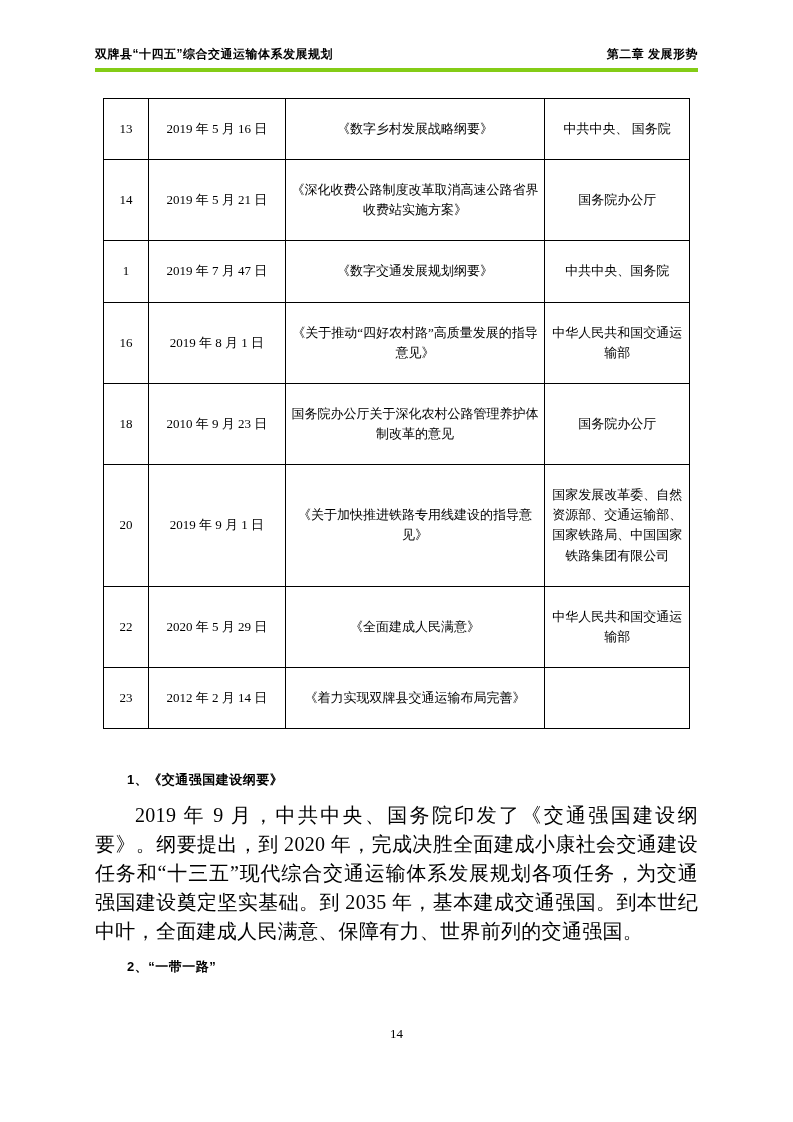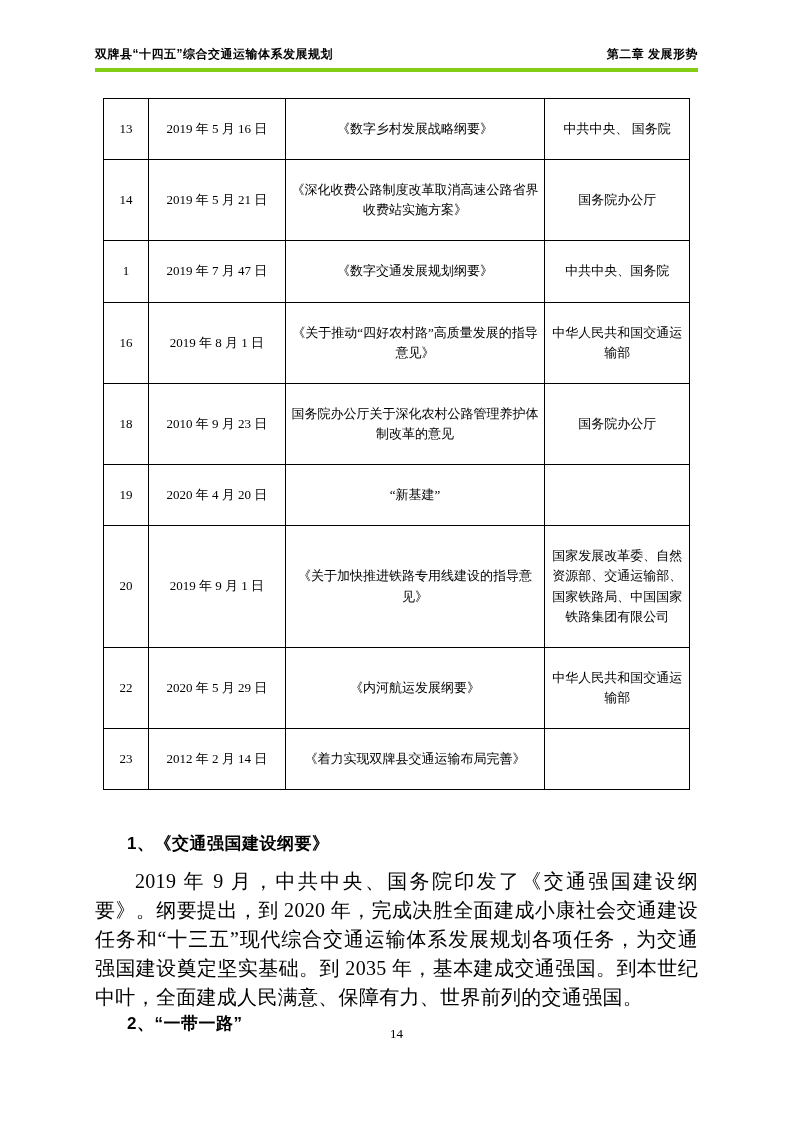--- a/index.html
+++ b/index.html
@@ -46,34 +46,34 @@
   }
   td.c-no    { width: 45px;  }
   td.c-date  { width: 137px; white-space: nowrap; }
   td.c-title { width: 260px; }
   td.c-agency{ width: 145px; }
 
   
   .body-content { margin-top: 42px; }
   .sec-heading {
     font-family: "Liberation Sans", "DejaVu Sans", sans-serif;
-    font-size: 17px;
+    font-size: 13px;
     font-weight: bold;
     margin-left: 32px;
     margin-bottom: 12px;
     letter-spacing: 0.5px;
   }
   .body-content p {
     font-size: 20px;
     line-height: 29px;
     text-align: justify;
     text-indent: 2em;
     letter-spacing: 0.3px;
   }
-  .body-content p + .sec-heading { margin-top: 0; }
+  .body-content p + .sec-heading { margin-top: 12px; }
 
   
   .doc-footer {
     position: absolute;
     left: 0; right: 0;
     top: 1026px;
     text-align: center;
     font-size: 13px;
   }
 </style>
@@ -113,35 +113,29 @@
         <td class="c-title">《关于推动“四好农村路”高质量发展的指导意见》</td>
         <td class="c-agency">中华人民共和国交通运输部</td>
       </tr>
       <tr>
         <td class="c-no">18</td>
         <td class="c-date">2010 年 9 月 23 日</td>
         <td class="c-title">国务院办公厅关于深化农村公路管理养护体制改革的意见</td>
         <td class="c-agency">国务院办公厅</td>
       </tr>
       <tr>
-        <td class="c-no">19</td>
-        <td class="c-date">2020 年 4 月 20 日</td>
-        <td class="c-title">“新基建”</td>
-        <td class="c-agency"></td>
-      </tr>
-      <tr>
         <td class="c-no">20</td>
         <td class="c-date">2019 年 9 月 1 日</td>
         <td class="c-title">《关于加快推进铁路专用线建设的指导意见》</td>
         <td class="c-agency">国家发展改革委、自然资源部、交通运输部、国家铁路局、中国国家铁路集团有限公司</td>
       </tr>
       <tr>
         <td class="c-no">22</td>
         <td class="c-date">2020 年 5 月 29 日</td>
-        <td class="c-title">《内河航运发展纲要》</td>
+        <td class="c-title">《全面建成人民满意》</td>
         <td class="c-agency">中华人民共和国交通运输部</td>
       </tr>
       <tr>
         <td class="c-no">23</td>
         <td class="c-date">2012 年 2 月 14 日</td>
         <td class="c-title">《着力实现双牌县交通运输布局完善》</td>
         <td class="c-agency"></td>
       </tr>
     </tbody>
   </table>

